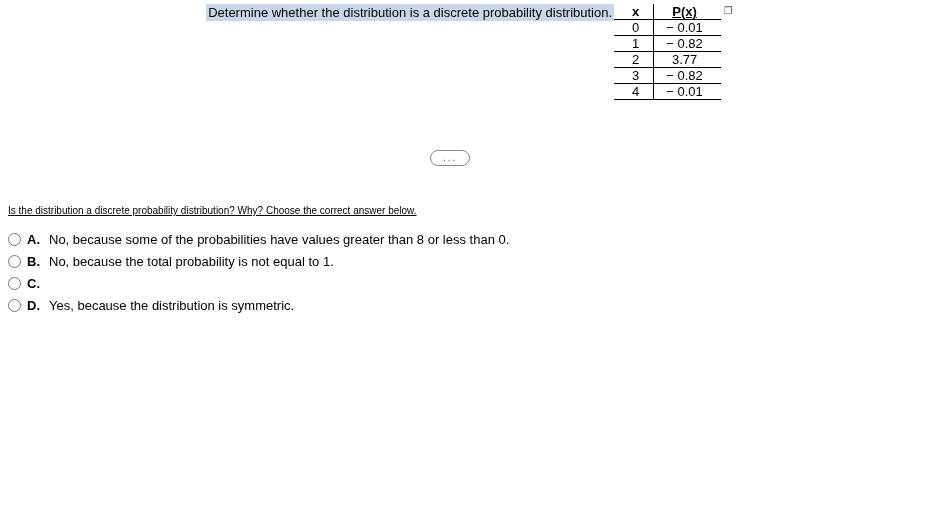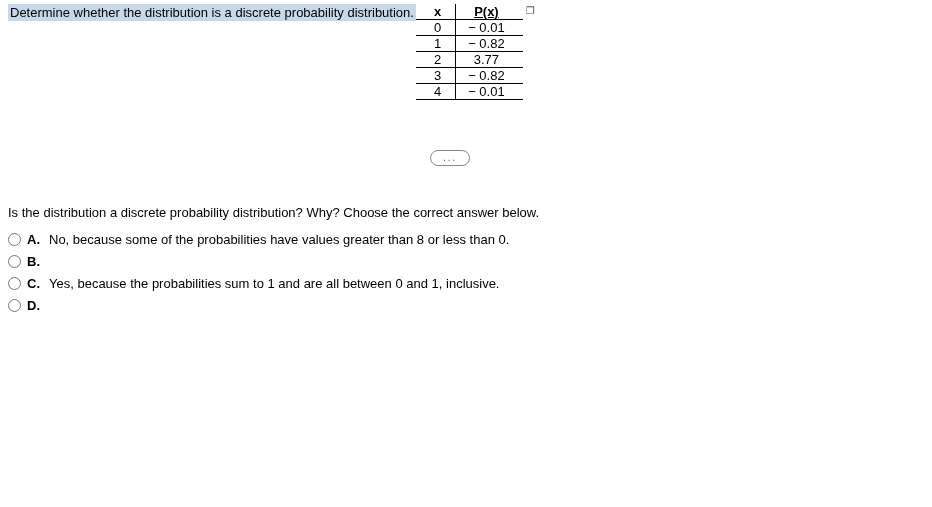--- a/index.html
+++ b/index.html
@@ -7,21 +7,21 @@
       font-family: Arial, sans-serif;
       font-size: 13px;
       color: #000;
       width: 932px;
       height: 507px;
       padding: 4px 8px;
       position: relative;
     }
     .top-row {
       display: flex;
-      justify-content: flex-start;
+      justify-content: center;
       align-items: flex-start;
     }
     .question-title {
       background: #c8d8e8;
       padding: 1px 2px;
       font-size: 13px;
       display: inline-block;
     }
     .data-table {
       border-collapse: collapse;
@@ -58,21 +58,22 @@
       font-size: 10px;
       color: #555;
       background: #fff;
       letter-spacing: 2px;
       line-height: 14px;
     }
     .sub-question {
       position: absolute;
       top: 205px;
       left: 8px;
-      font-size: 13px;
+      font-size: 10px;
+      text-decoration: underline;
     }
     .options {
       position: absolute;
       top: 232px;
       left: 8px;
     }
     .option-row {
       display: flex;
       align-items: center;
       margin-bottom: 7px;
@@ -142,23 +143,24 @@
 
 <div class="options">
   <div class="option-row">
     <input type="radio" name="answer" style="">
     <span class="option-letter">A.</span>
     <span>No, because some of the probabilities have values greater than 8 or less than 0.</span>
   </div>
   <div class="option-row">
     <input type="radio" name="answer" style="">
     <span class="option-letter">B.</span>
+    <span>No, because the total probability is not equal to 1.</span>
   </div>
   <div class="option-row">
     <input type="radio" name="answer" style="">
     <span class="option-letter">C.</span>
-    <span>Yes, because the probabilities sum to 1 and are all between 0 and 1, inclusive.</span>
   </div>
   <div class="option-row">
     <input type="radio" name="answer" style="">
     <span class="option-letter">D.</span>
+    <span>Yes, because the distribution is symmetric.</span>
   </div>
 </div>
 
 </body></html>

